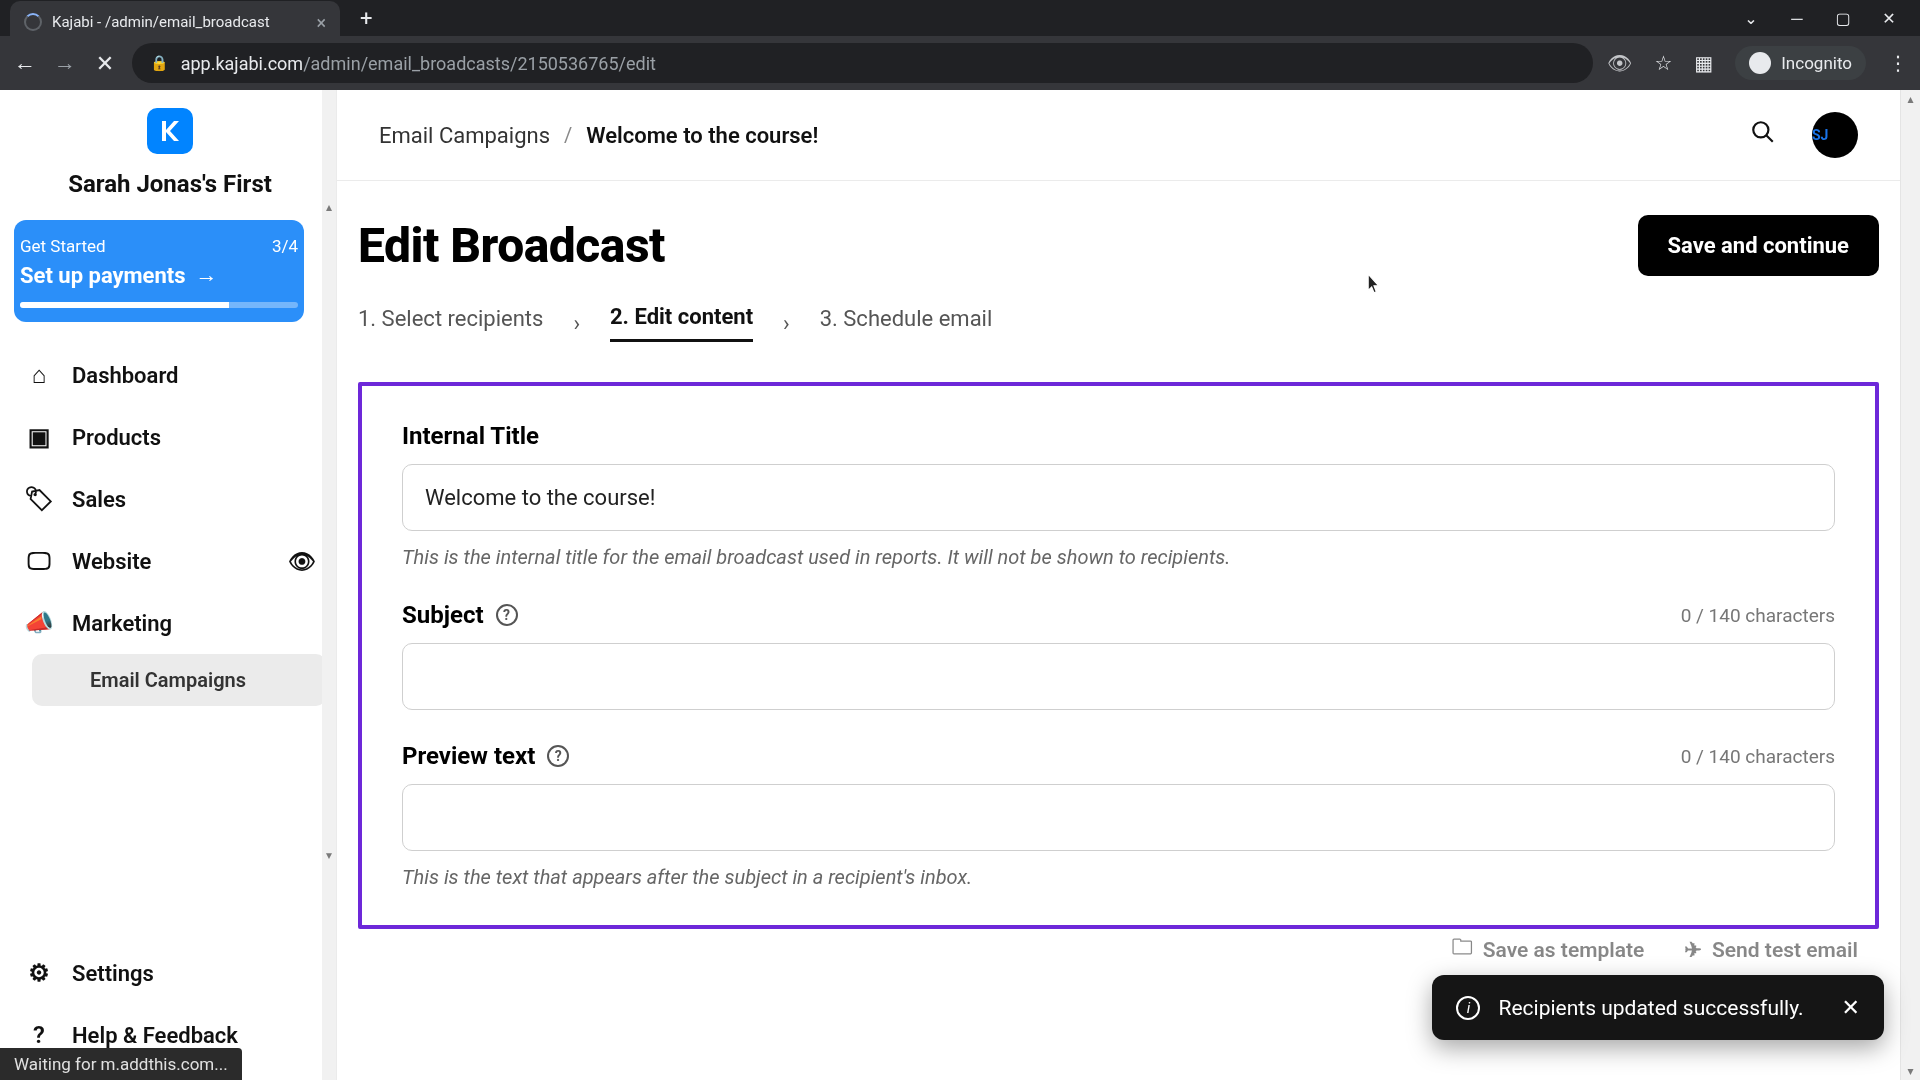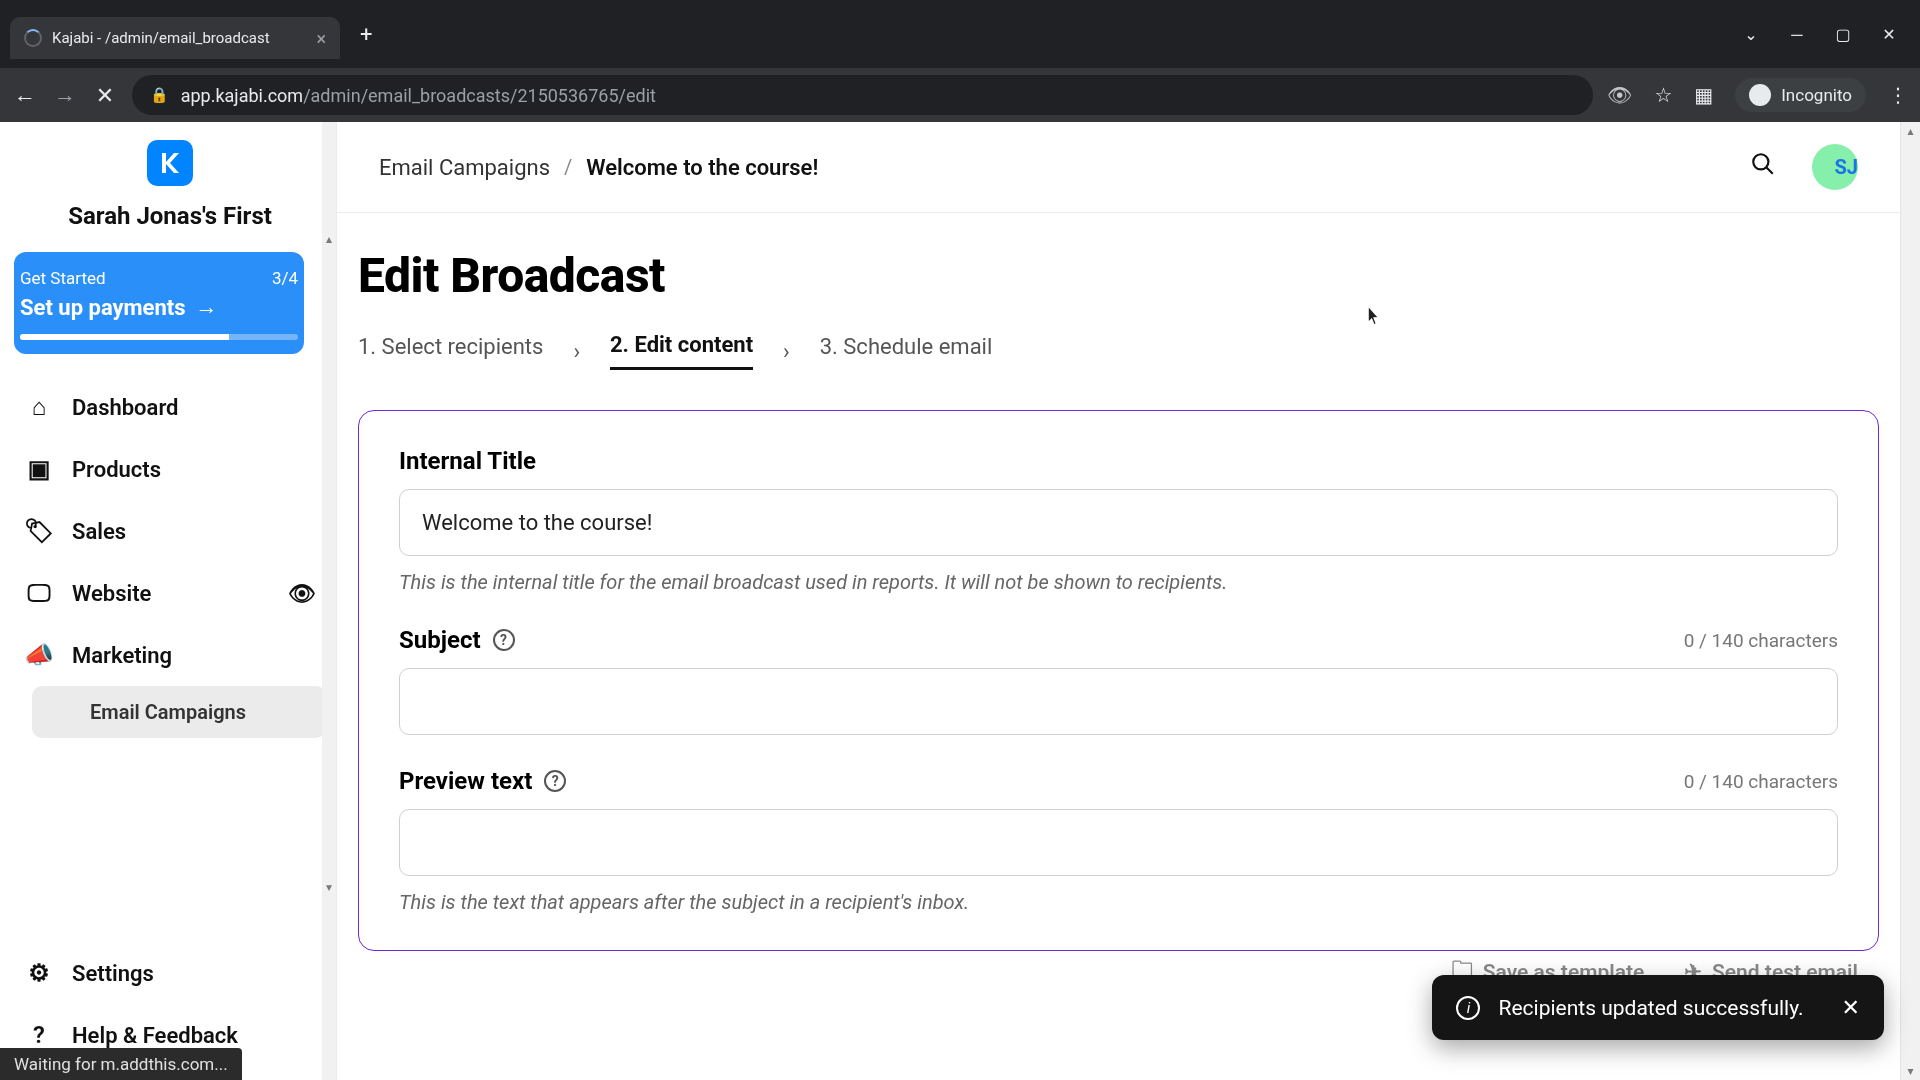--- a/index.html
+++ b/index.html
@@ -1,19 +1,19 @@
 <!DOCTYPE html>
 <html><head>
   <meta charset="utf-8">
   <style>
     * { margin: 0; padding: 0; box-sizing: border-box; font-family: -apple-system, BlinkMacSystemFont, "Segoe UI", Roboto, sans-serif; }
     body { width: 1920px; height: 1080px; overflow: hidden; background: #f4f4f4; display: flex; flex-direction: column; }
 
     
-    .browser-bar { background: #202124; display: flex; align-items: center; height: 68px; }
+    .browser-bar { background: #202124; display: flex; align-items: center; height: 36px; }
     .tab { background: #35363a; border-radius: 10px 10px 0 0; display: flex; align-items: center; padding: 0 14px; height: 42px; margin-left: 10px; margin-top: 8px; gap: 10px; width: 330px; }
     .tab-spinner { width: 18px; height: 18px; border: 2px solid #5f6368; border-top-color: #8ab4f8; border-radius: 50%; }
     .tab-title { color: #e8eaed; font-size: 15px; flex: 1; white-space: nowrap; overflow: hidden; text-overflow: ellipsis; }
     .tab-close { color: #9aa0a6; font-size: 18px; cursor: pointer; }
     .new-tab { color: #e8eaed; font-size: 22px; margin-left: 20px; cursor: pointer; }
     .win-controls { margin-left: auto; display: flex; gap: 28px; padding-right: 22px; color: #e8eaed; }
     .win-btn { width: 18px; text-align: center; cursor: pointer; font-size: 16px; }
 
     .addr-bar { background: #35363a; display: flex; align-items: center; height: 54px; padding: 0 12px; gap: 14px; }
     .nav-btn { color: #9aa0a6; font-size: 22px; cursor: pointer; width: 26px; text-align: center; }
@@ -62,33 +62,33 @@
     .nav-bottom { margin-top: auto; }
 
     
     .main { flex: 1; display: flex; flex-direction: column; border-left: 1px solid #ebebeb; }
     .topbar { display: flex; align-items: center; padding: 22px 42px; gap: 14px; border-bottom: 1px solid #ebebeb; }
     .crumb-link { font-size: 22px; color: #333; cursor: pointer; }
     .crumb-sep { color: #888; font-size: 20px; }
     .crumb-current { font-size: 22px; font-weight: 600; color: #111; }
     .topbar-right { margin-left: auto; display: flex; align-items: center; gap: 36px; }
     .search-icon-btn { font-size: 26px; cursor: pointer; }
-    .avatar { width: 46px; height: 46px; border-radius: 50%; background: #86efac; color: #1a73e8; display: flex; align-items: center; justify-content: flex-end; font-weight: 700; font-size: 20px; }
+    .avatar { width: 46px; height: 46px; border-radius: 50%; background: #000000; color: #1a73e8; display: flex; align-items: center; justify-content: flex-start; font-weight: 700; font-size: 14px; }
 
     .content { padding: 34px 21px; position: relative; }
     .content-header { display: flex; align-items: center; justify-content: space-between; margin-bottom: 28px; }
     .page-title { font-size: 48px; font-weight: 800; letter-spacing: -0.5px; }
     .btn-primary { background: #000; color: #fff; border: none; border-radius: 10px; padding: 18px 30px; font-size: 22px; font-weight: 700; cursor: pointer; }
 
     .steps { display: flex; align-items: center; gap: 30px; margin-bottom: 40px; }
     .step { font-size: 22px; color: #555; padding-bottom: 10px; cursor: pointer; }
     .step.active { color: #111; font-weight: 700; border-bottom: 3px solid #111; }
     .step-chevron { font-size: 22px; color: #555; }
 
-    .card { border: 1px solid #6d28d9; border-radius: 16px; padding: 36px 40px; }
+    .card { border: 4px solid #6d28d9; border-radius: 2px; padding: 36px 40px; }
     .field { margin-bottom: 32px; }
     .field-label-row { display: flex; align-items: center; justify-content: space-between; margin-bottom: 14px; }
     .field-label { font-size: 24px; font-weight: 700; display: flex; align-items: center; gap: 12px; }
     .help-icon { width: 22px; height: 22px; border: 2px solid #555; border-radius: 50%; display: inline-flex; align-items: center; justify-content: center; font-size: 14px; color: #555; cursor: pointer; }
     .char-count { font-size: 19px; color: #777; }
     .text-input { width: 100%; border: 1px solid #cfcfcf; border-radius: 10px; padding: 20px 22px; font-size: 22px; color: #222; }
     .field-hint { font-size: 20px; color: #666; margin-top: 14px; font-style: italic; }
 
     
     .toast { position: absolute; right: 36px; bottom: 40px; background: #151515; color: #fff; border-radius: 12px; padding: 20px 24px; display: flex; align-items: center; gap: 18px; font-size: 21px; box-shadow: 0 8px 24px rgba(0,0,0,.35); }
@@ -229,20 +229,21 @@
         </span>
         <div class="avatar">
           <span>SJ</span>
         </div>
       </div>
     </div>
 
     <div class="content">
       <div class="content-header">
         <h1 class="page-title">Edit Broadcast</h1>
+        <button class="btn-primary">Save and continue</button>
       </div>
 
       <div class="steps">
         <span class="step">1. Select recipients</span>
         <span class="step-chevron">›</span>
         <span class="step active">2. Edit content</span>
         <span class="step-chevron">›</span>
         <span class="step">3. Schedule email</span>
       </div>
 

